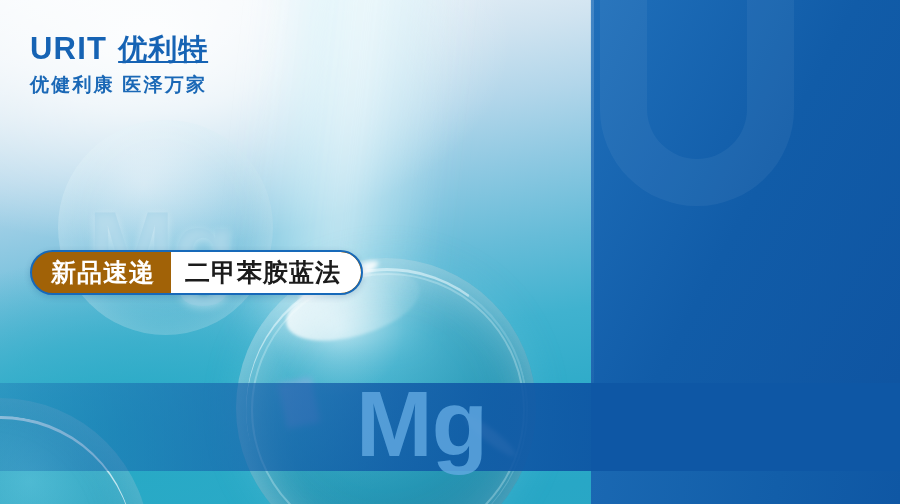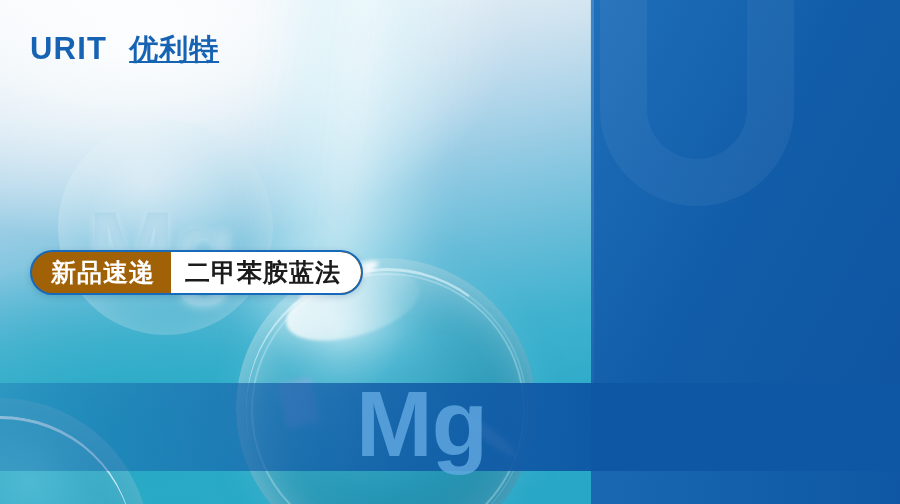--- a/index.html
+++ b/index.html
@@ -264,21 +264,21 @@
   }
 
   
   .logo {
     position: absolute;
     left: 30px; top: 33px;
   }
   .logo-row {
     display: flex;
     align-items: baseline;
-    gap: 22px;
+    gap: 11px;
   }
   .logo-urit {
     font-size: 31px;
     font-weight: 700;
     color: #1663b4;
     letter-spacing: 1.2px;
     line-height: 1;
   }
   .logo-cn {
     font-size: 29px;
@@ -378,20 +378,21 @@
   <div class="band-mg">
     <span>Mg</span>
   </div>
   <div class="bottom-strip"></div>
 
   <div class="logo">
     <div class="logo-row">
       <span class="logo-urit">URIT</span>
       <span class="logo-cn">优利特</span>
     </div>
+    <div class="logo-tag">优健利康 医泽万家</div>
   </div>
 
 
   <div class="badge">
     <span class="badge-left">新品速递</span>
     <span class="badge-right">二甲苯胺蓝法</span>
   </div>
 
 </div>
 

